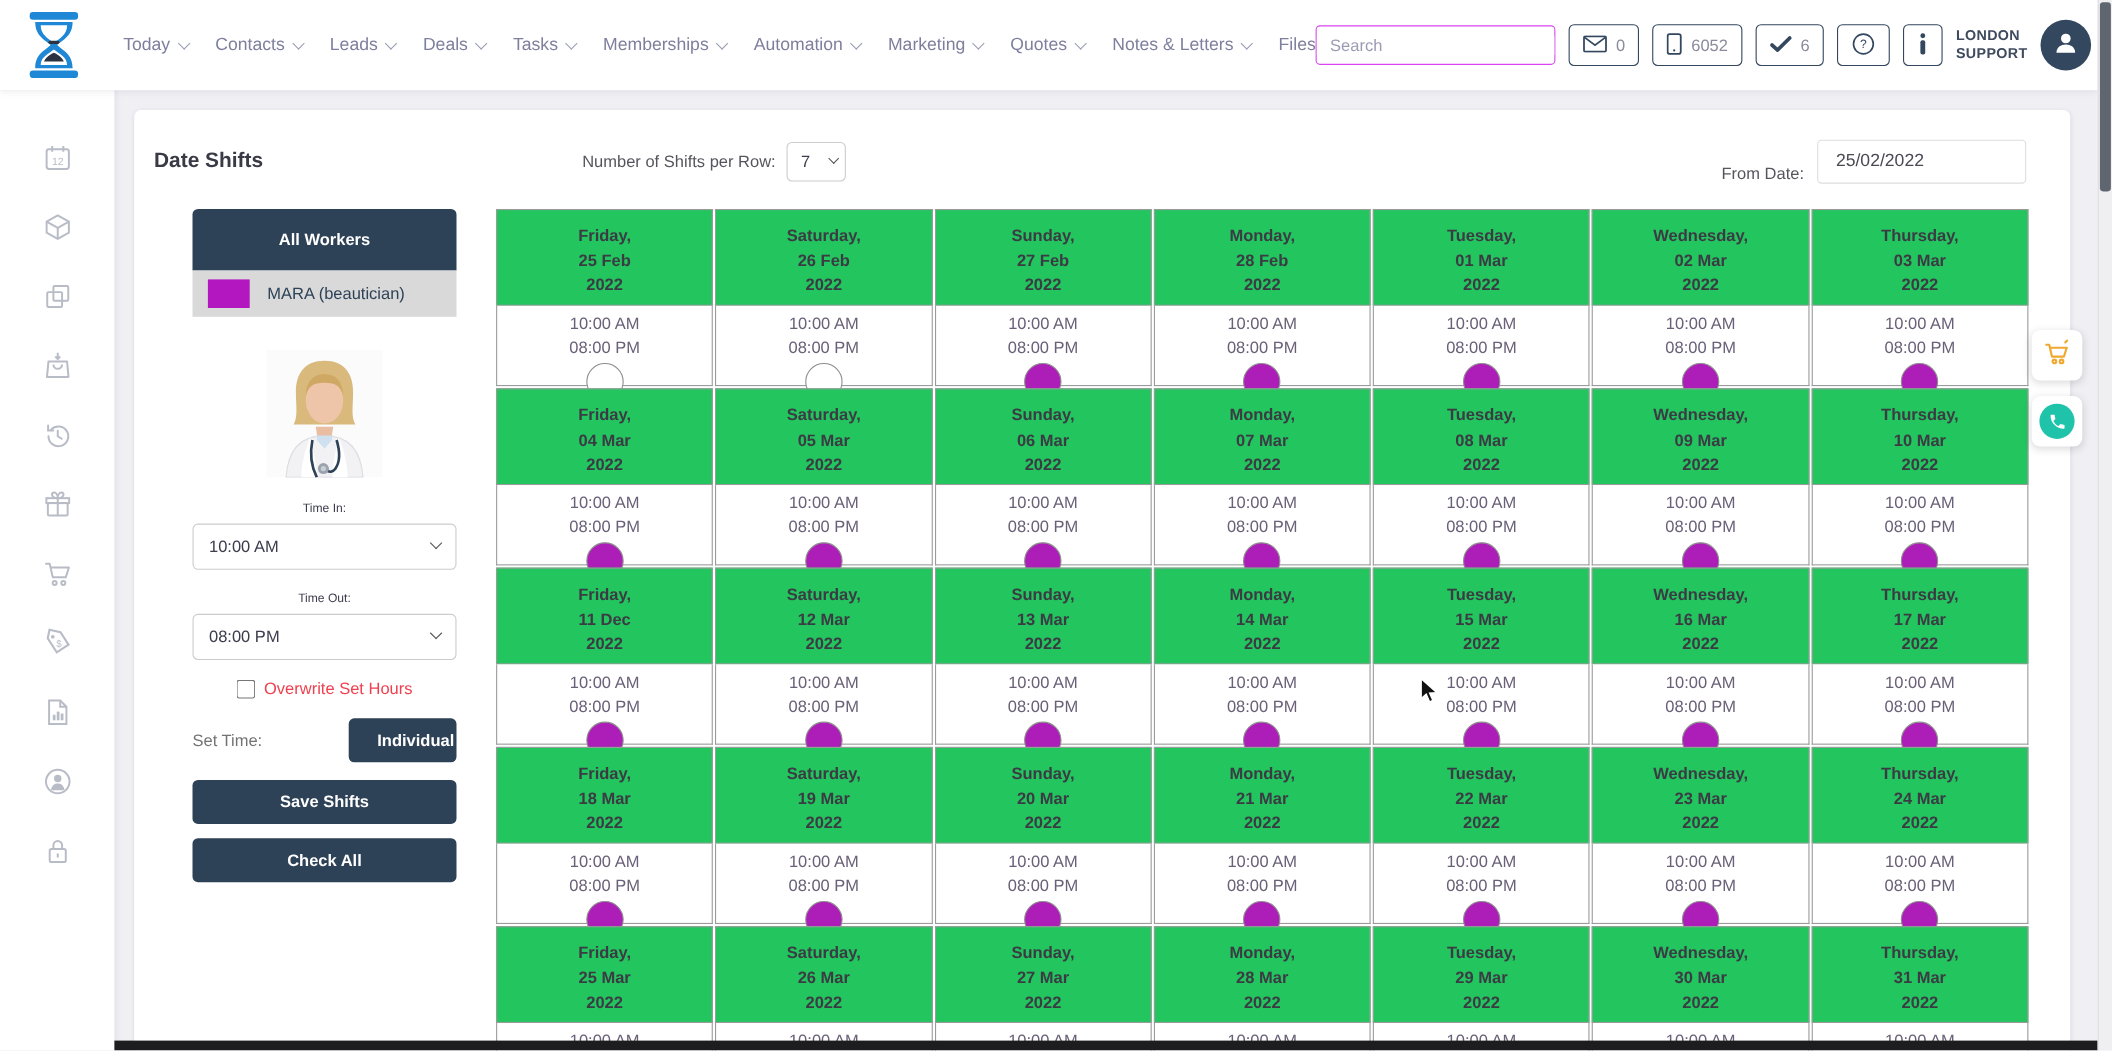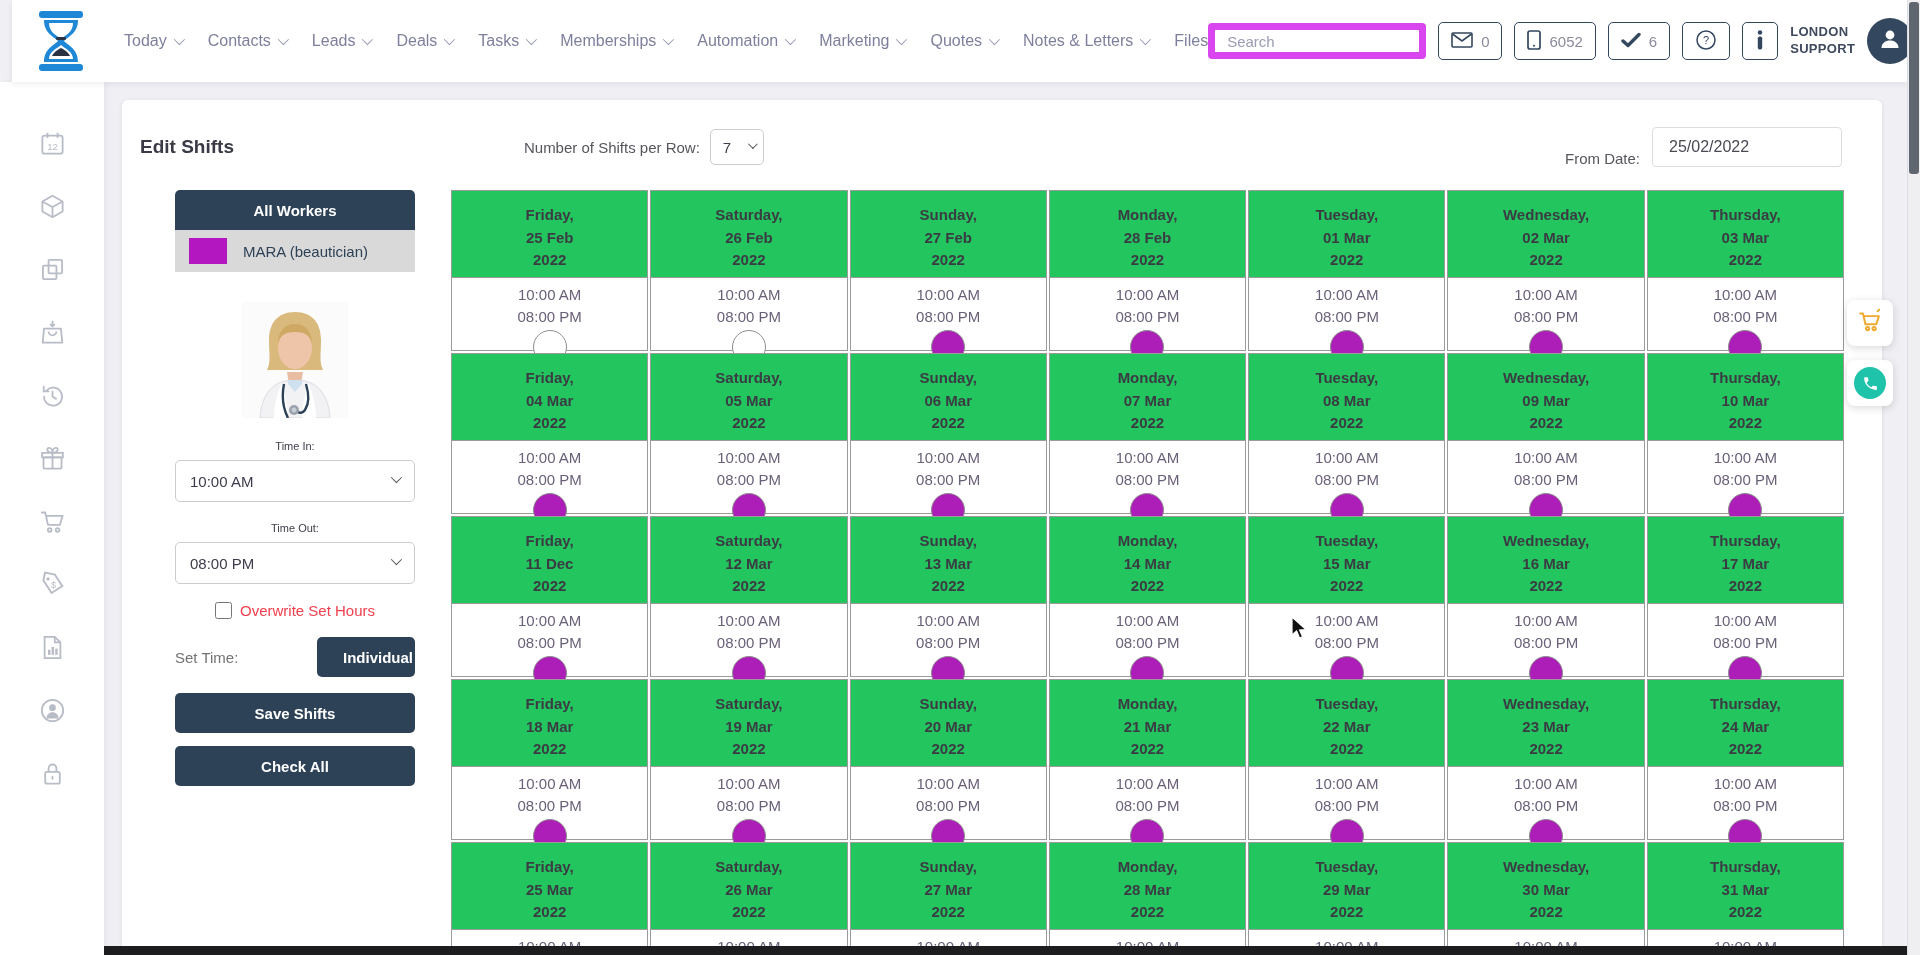--- a/index.html
+++ b/index.html
@@ -6,32 +6,32 @@
   html,body { width:1920px; height:955px; overflow:hidden; }
   body {
     font-family:"Liberation Sans", sans-serif;
     background:#f0eff4;
     position:relative;
     color:#3c3c4c;
   }
 
   
   .topbar {
-    position:absolute; top:0; left:12px; right:13px; height:82px;
+    position:absolute; top:0; left:0; right:13px; height:82px;
     background:#ffffff; display:flex; align-items:center;
     padding:0 20px 0 24px; box-shadow:0 2px 6px rgba(40,40,70,.08);
     z-index:30;
   }
   .logo { width:50px; height:60px; flex:0 0 auto; }
   .main-nav { display:flex; align-items:center; list-style:none; margin-left:38px; gap:26px; }
   .nav-item { display:flex; align-items:center; gap:7px; color:#7d7f9d; font-size:16px; font-weight:500; cursor:pointer; white-space:nowrap; }
   .chev { width:8px; height:8px; border-right:1.6px solid #9a9cb4; border-bottom:1.6px solid #9a9cb4; transform:rotate(45deg) translateY(-2px); display:inline-block; }
 
   .top-right { margin-left:auto; display:flex; align-items:center; gap:12px; }
-  .search-box { display:flex; align-items:center; border:7px solid #d946ef; border-radius:4px; height:36px; width:218px; background:#fff; overflow:hidden; }
+  .search-box { display:flex; align-items:center; border:1px solid #d946ef; border-radius:4px; height:36px; width:218px; background:#fff; overflow:hidden; }
   .search-box input { border:none; outline:none; flex:1; padding:0 12px; font-size:15px; color:#555; font-family:inherit; }
   .search-box input::placeholder { color:#9a9cb4; }
 
   .badge-btn { height:38px; border:1px solid #33475e; border-radius:5px; background:#fff; display:flex; align-items:center; justify-content:center; gap:8px; padding:0 12px; cursor:pointer; }
   .badge-btn .count { font-size:15px; color:#8b8b9e; }
   .account-label { font-size:13px; font-weight:700; color:#3f4a5e; line-height:1.3; letter-spacing:.3px; }
   .avatar { width:46px; height:46px; border-radius:50%; background:#33475e; display:flex; align-items:center; justify-content:center; cursor:pointer; }
 
   
   .sidebar {
@@ -54,21 +54,21 @@
   .spr-label { font-size:15px; color:#56555e; }
   .fromdate-group { margin-left:auto; display:flex; align-items:flex-end; gap:12px; }
   .fromdate-label { font-size:15px; color:#56555e; }
   .fromdate-input { width:190px; height:40px; border:1px solid #ddd; border-radius:4px; font-size:16px; color:#4a4a55; padding:0 16px; font-family:inherit; outline:none; }
 
   .card-body { display:flex; align-items:flex-start; padding:18px 38px 40px 53px; }
 
   
   .workers-panel { width:240px; flex:0 0 auto; }
   .btn-navy { background:#2e4257; color:#fff; font-weight:700; font-size:15px; border:none; border-radius:5px; cursor:pointer; font-family:inherit; }
-  .all-workers { width:100%; height:40px; border-radius:5px 5px 0 0; display:block; }
+  .all-workers { width:100%; height:56px; border-radius:5px 5px 0 0; display:block; }
   .worker-row { height:42px; background:#d9d9d9; display:flex; align-items:center; padding:0 14px; gap:16px; cursor:pointer; }
   .worker-swatch { width:38px; height:26px; flex:0 0 auto; }
   .worker-name { font-size:15px; color:#2e4257; font-weight:500; }
   .worker-photo { display:block; margin:30px auto 0; width:106px; height:116px; }
   .field-label { text-align:center; font-size:11px; color:#3c3c4c; margin-top:22px; }
   .select-wrap { position:relative; margin-top:8px; }
   .select-wrap select {
     width:100%; height:42px; border:1px solid #ccc; border-radius:5px; background:#fff;
     font-size:15px; color:#3c3c4c; padding:0 14px; appearance:none; -webkit-appearance:none;
     font-family:inherit; outline:none; cursor:pointer;
@@ -328,21 +328,21 @@
         <path d="M8.5 10.5 V7.5 a3.5 3.5 0 0 1 7 0 v3"></path>
       <rect x="11.2" y="14" width="1.6" height="3.5" rx="0.8" fill="currentColor" stroke="none"></rect>
     </svg>
   </span>
 </aside>
 
 <div class="main">
   <div class="card">
 
     <div class="card-header">
-      <span class="page-title">Edit Shifts</span>
+      <span class="page-title">Date Shifts</span>
 
       <div class="spr-group">
         <span class="spr-label">Number of Shifts per Row:</span>
         <span class="select-wrap spr-select-wrap">
           <select class="sel-small"><option>7</option></select>
           <span class="chev"></span>
         </span>
       </div>
 
       <div class="fromdate-group">

